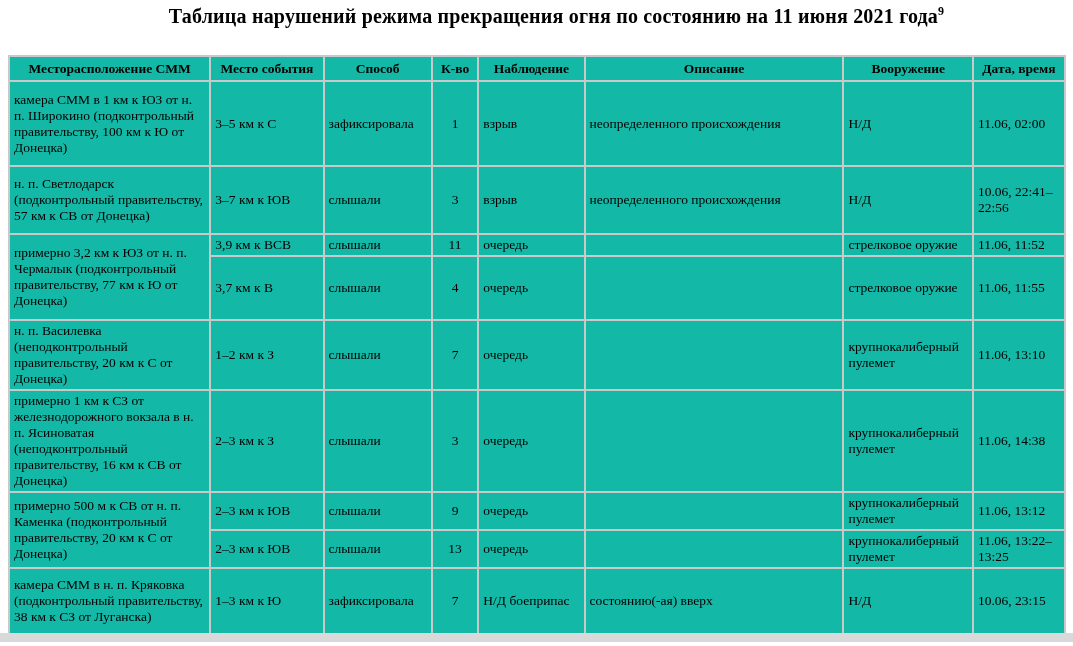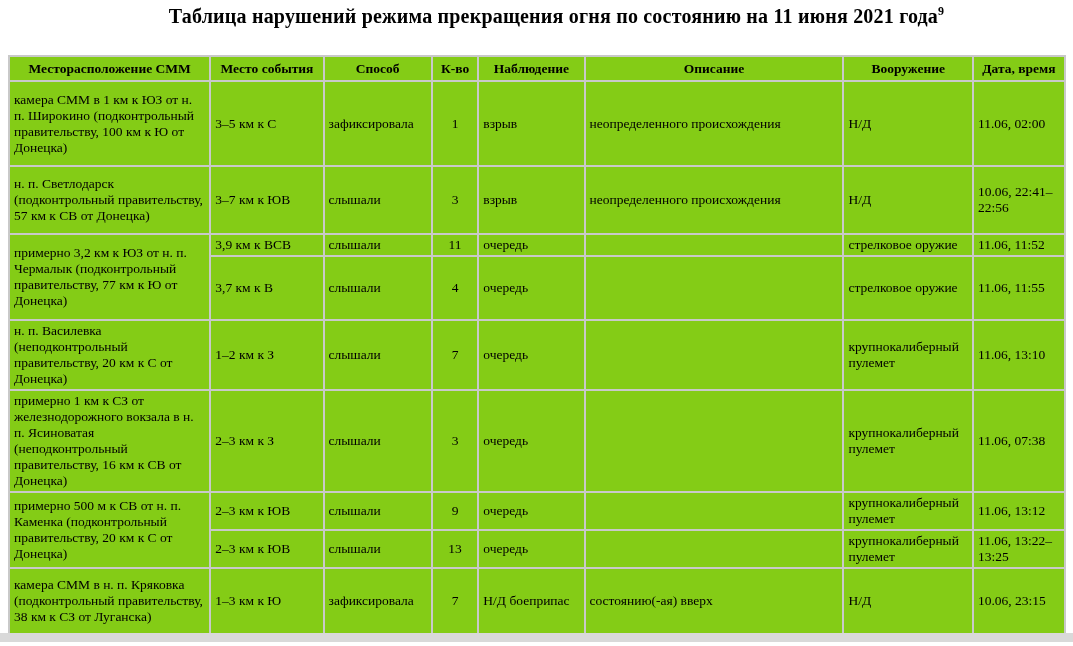--- a/index.html
+++ b/index.html
@@ -25,21 +25,21 @@
     font-size: 12px;
     vertical-align: super;
     line-height: 0;
   }
   table.vtable {
     position: absolute;
     top: 55px; left: 8px;
     width: 1058px;
     border-collapse: collapse;
     table-layout: fixed;
-    background: #84cc16;
+    background: #14b8a6;
   }
   table.vtable th, table.vtable td {
     border: 2px solid #c9c9c9;
     font-size: 13.5px;
     line-height: 16px;
     vertical-align: middle;
     padding: 2px 4px;
     overflow: hidden;
   }
   table.vtable th {
@@ -144,21 +144,21 @@
       <td>11.06, 13:10</td>
     </tr>
     <tr class="r6">
       <td>примерно 1 км к СЗ от железнодорожного вокзала в н. п. Ясиноватая (неподконтрольный правительству, 16 км к СВ от Донецка)</td>
       <td>2–3 км к З</td>
       <td>слышали</td>
       <td class="num">3</td>
       <td>очередь</td>
       <td></td>
       <td>крупнокалиберный пулемет</td>
-      <td>11.06, 07:38</td>
+      <td>11.06, 14:38</td>
     </tr>
     <tr class="r7">
       <td rowspan="2">примерно 500 м к СВ от н. п. Каменка (подконтрольный правительству, 20 км к С от Донецка)</td>
       <td>2–3 км к ЮВ</td>
       <td>слышали</td>
       <td class="num">9</td>
       <td>очередь</td>
       <td></td>
       <td>крупнокалиберный пулемет</td>
       <td>11.06, 13:12</td>

